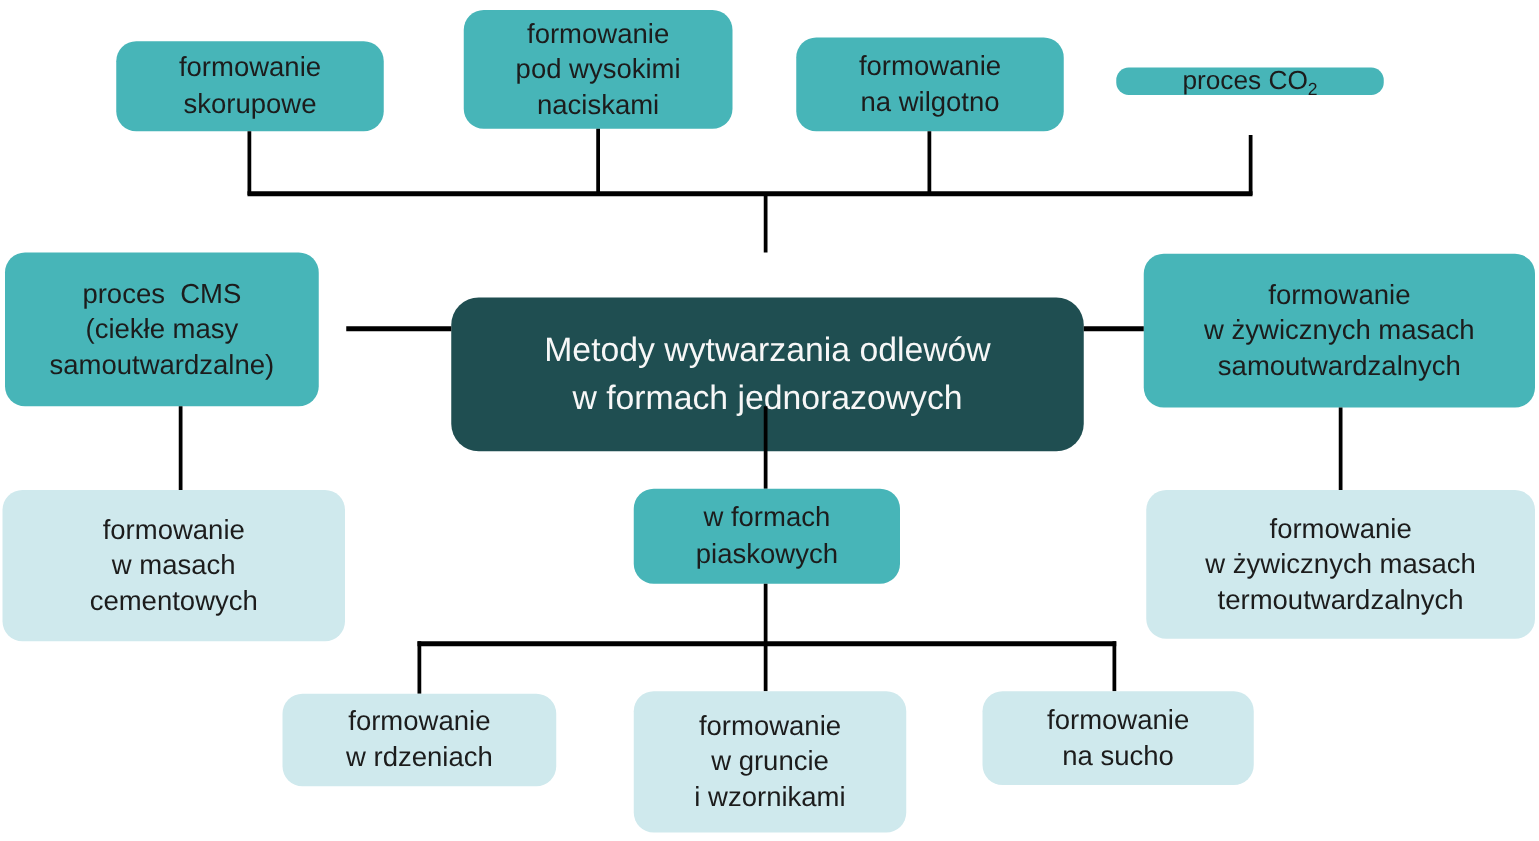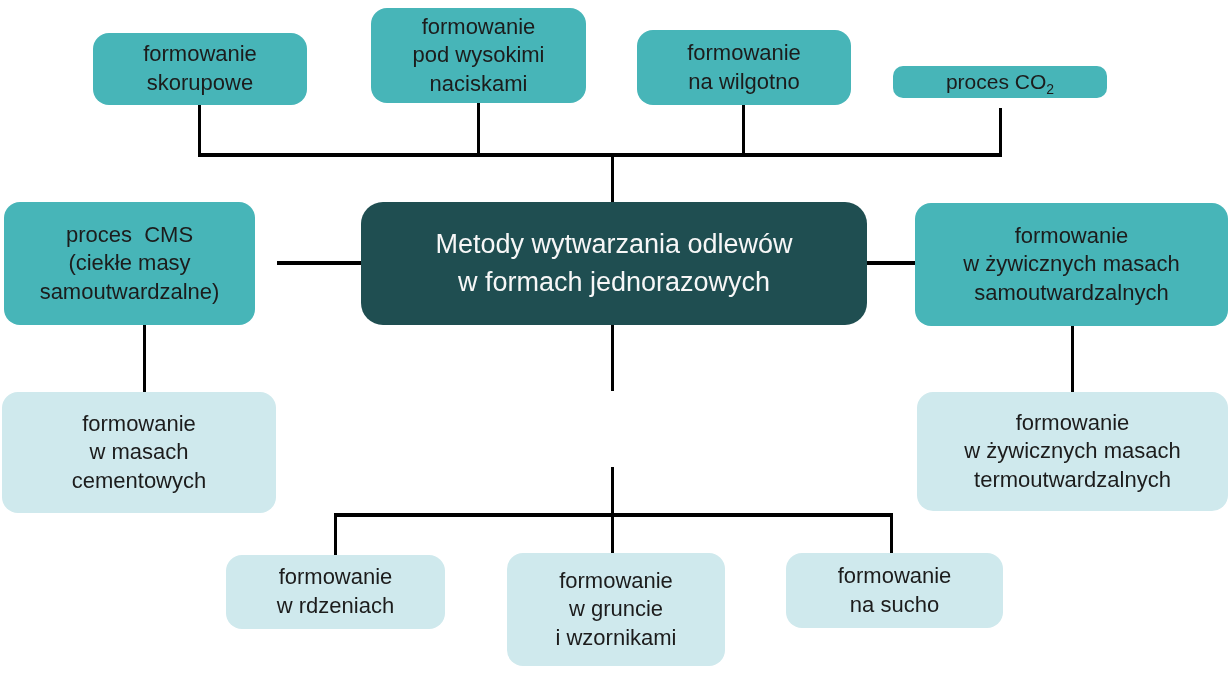--- a/index.html
+++ b/index.html
@@ -30,20 +30,21 @@
     padding: 2px 6px;
   }
   .teal  { background: var(--teal, #47b5b8); }
   .light { background: var(--light, #cfe9ed); }
   .dark  {
     background: var(--dark, #1f4e51);
     color: var(--text_light, #f7f7f7);
     font-size: 27px;
     border-radius: 22px;
     line-height: 1.4;
+    margin-top: 36px;
   }
   .small-radius { border-radius: 10px; }
   .line {
     position: absolute;
     background: var(--line, #000000);
   }
   sub.co2sub {
     font-size: 14px;
     line-height: 0;
   }
@@ -56,21 +57,21 @@
   <div class="box teal" style="left:93px; top:33px; width:214px; height:72px;">formowanie
 skorupowe</div>
 
   <div class="box teal" style="left:371px; top:8px; width:215px; height:95px;">formowanie
 pod wysokimi
 naciskami</div>
 
   <div class="box teal" style="left:637px; top:30px; width:214px; height:75px;">formowanie
 na wilgotno</div>
 
-  <div class="box teal small-radius" style="left:893px; top:66px; width:214px; height:32px; font-size:21px;">
+  <div class="box teal small-radius" style="left:893px; top:54px; width:214px; height:22px; font-size:21px;">
     <span><span>proces CO</span><sub class="co2sub">2</sub></span>
   </div>
 
   <div class="line" style="left:198px; top:105px; width:3px; height:51px;"></div>
   <div class="line" style="left:477px; top:103px; width:3px; height:53px;"></div>
   <div class="line" style="left:742px; top:105px; width:3px; height:51px;"></div>
   <div class="line" style="left:999px; top:108px; width:3px; height:48px;"></div>
   <div class="line" style="left:198px; top:153px; width:804px; height:4px;"></div>
   <div class="line" style="left:611px; top:155px; width:3px; height:47px;"></div>
 
@@ -88,20 +89,22 @@
   <div class="line" style="left:277px; top:261px; width:84px; height:4px;"></div>
   <div class="line" style="left:867px; top:261px; width:48px; height:4px;"></div>
   <div class="line" style="left:143px; top:325px; width:3px; height:67px;"></div>
   <div class="line" style="left:611px; top:325px; width:3px; height:66px;"></div>
   <div class="line" style="left:1071px; top:326px; width:3px; height:66px;"></div>
 
   <div class="box light" style="left:2px; top:392px; width:274px; height:121px;">formowanie
 w masach
 cementowych</div>
 
+  <div class="box teal" style="left:507px; top:391px; width:213px; height:76px;">w formach
+piaskowych</div>
 
   <div class="box light" style="left:917px; top:392px; width:311px; height:119px;">formowanie
 w żywicznych masach
 termoutwardzalnych</div>
 
   <div class="line" style="left:611px; top:467px; width:3px; height:86px;"></div>
   <div class="line" style="left:334px; top:513px; width:559px; height:4px;"></div>
   <div class="line" style="left:334px; top:513px; width:3px; height:42px;"></div>
   <div class="line" style="left:890px; top:513px; width:3px; height:40px;"></div>
 

